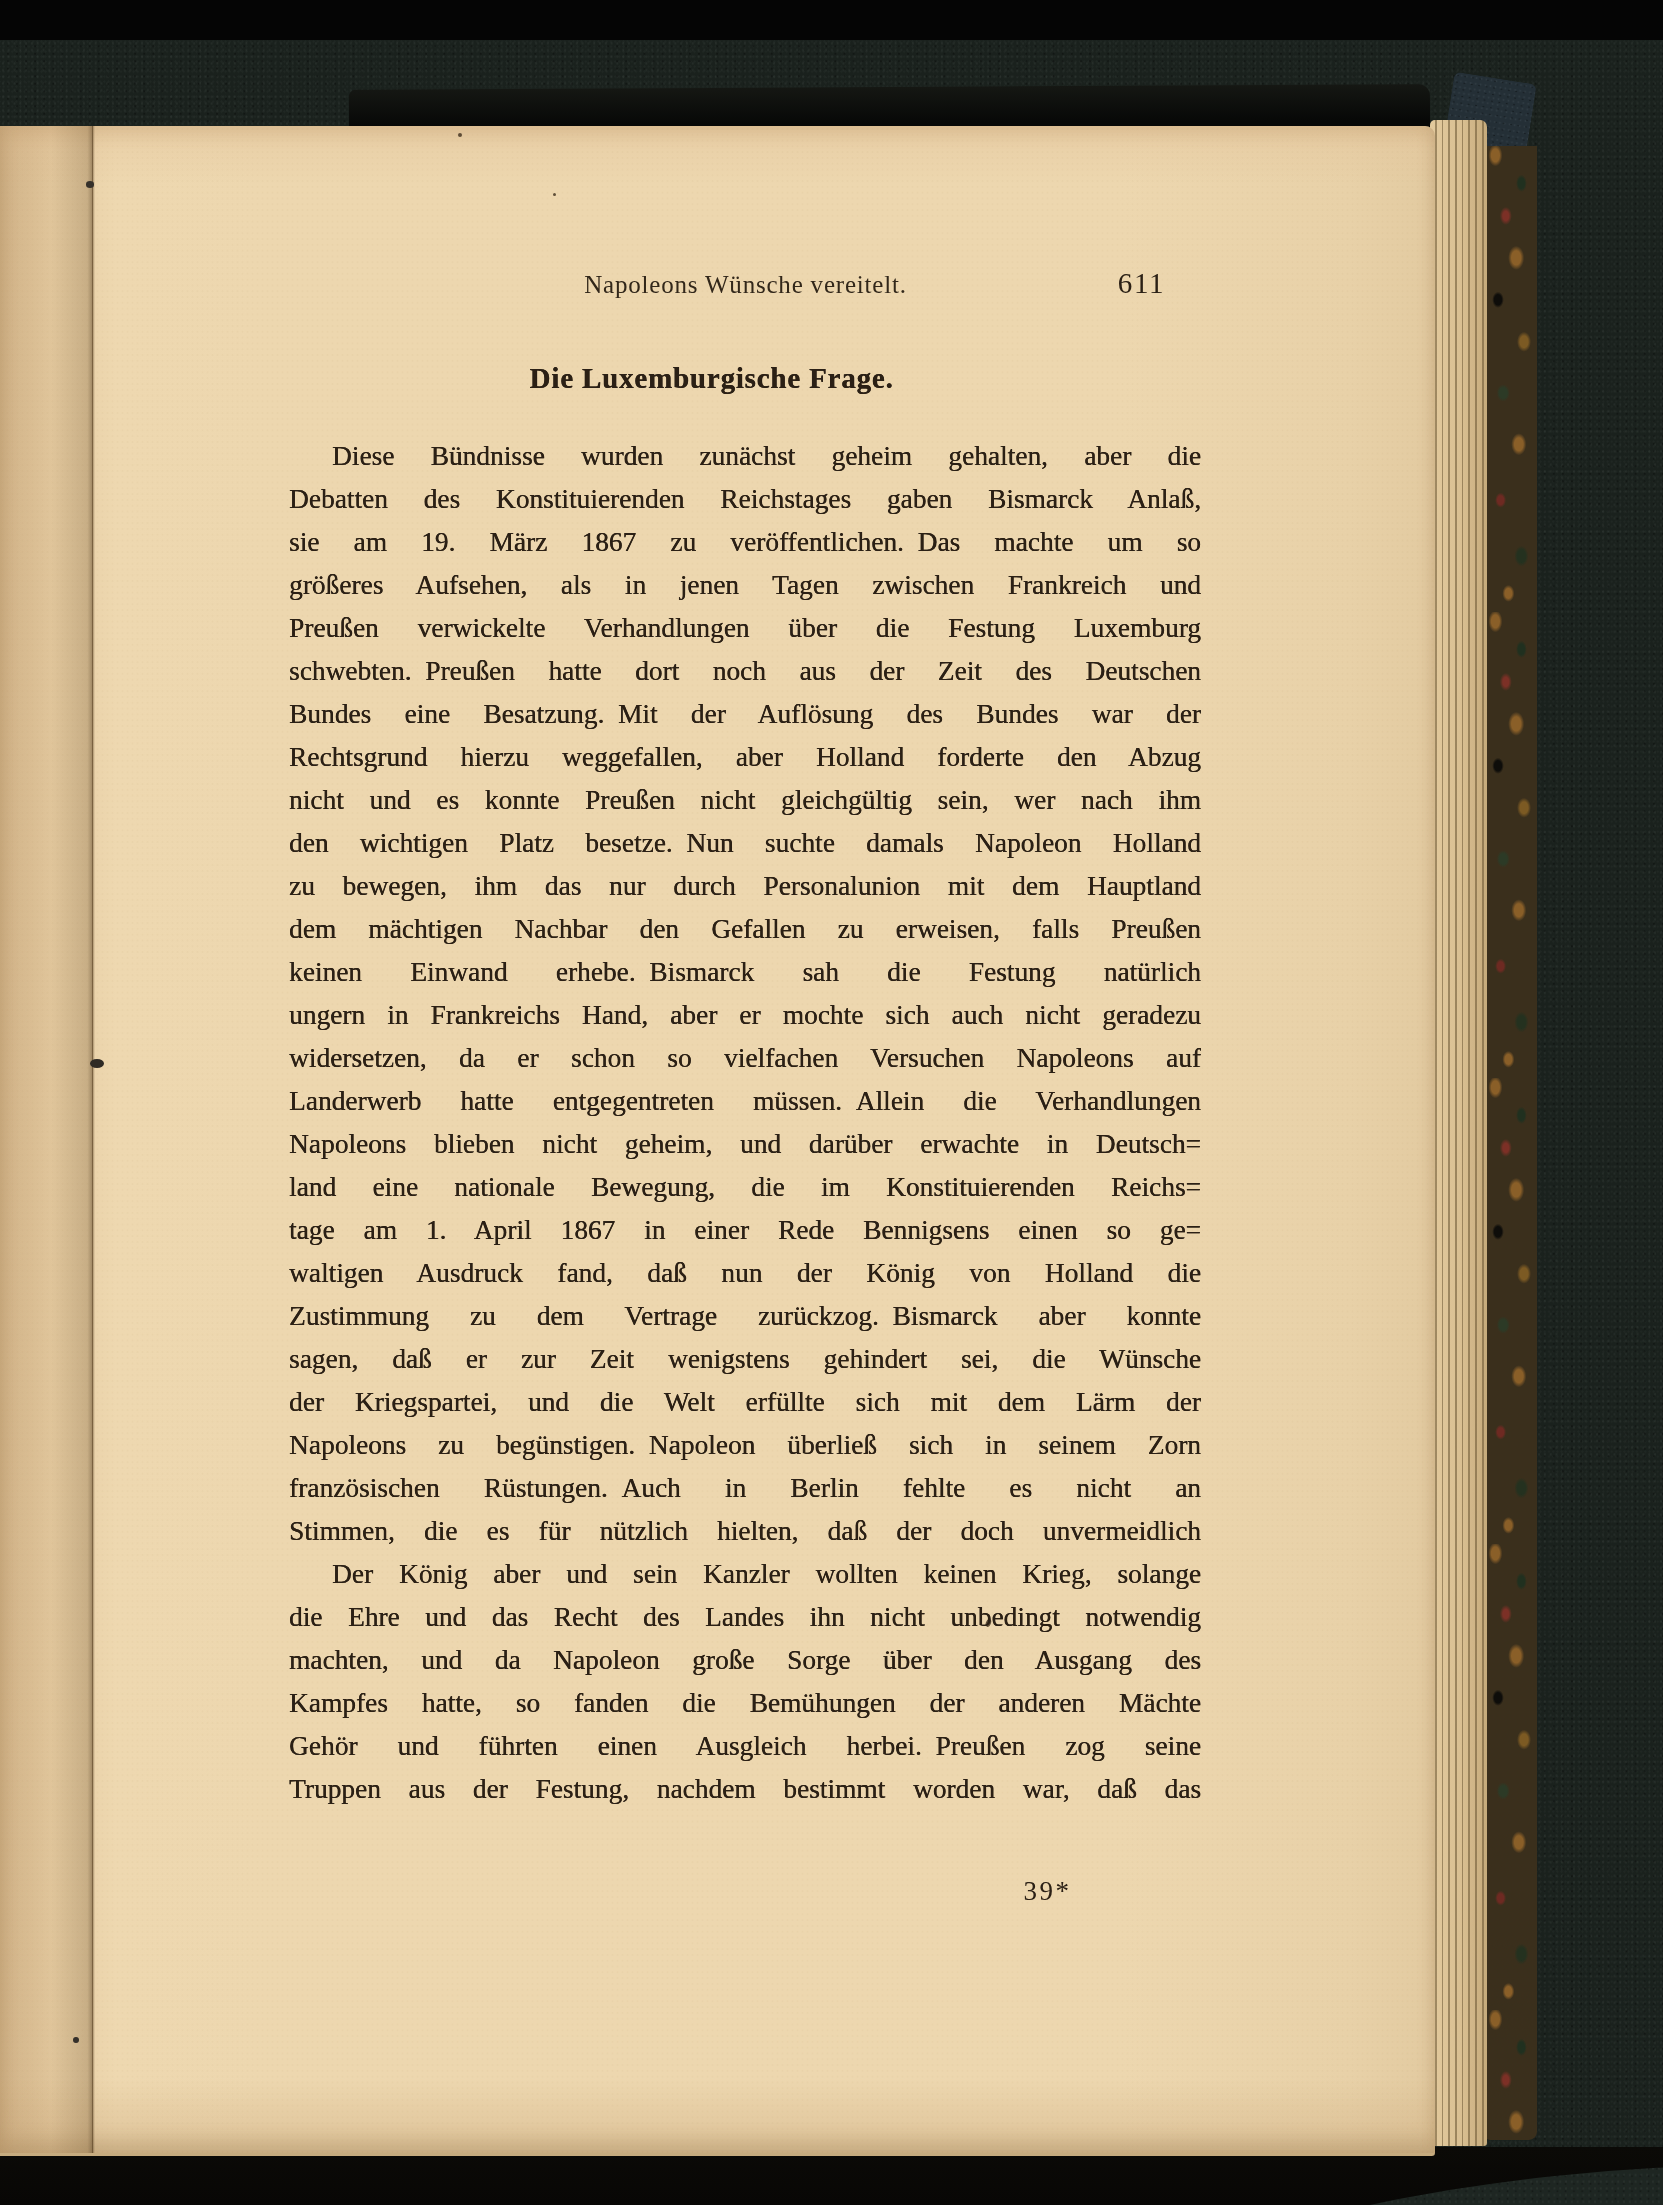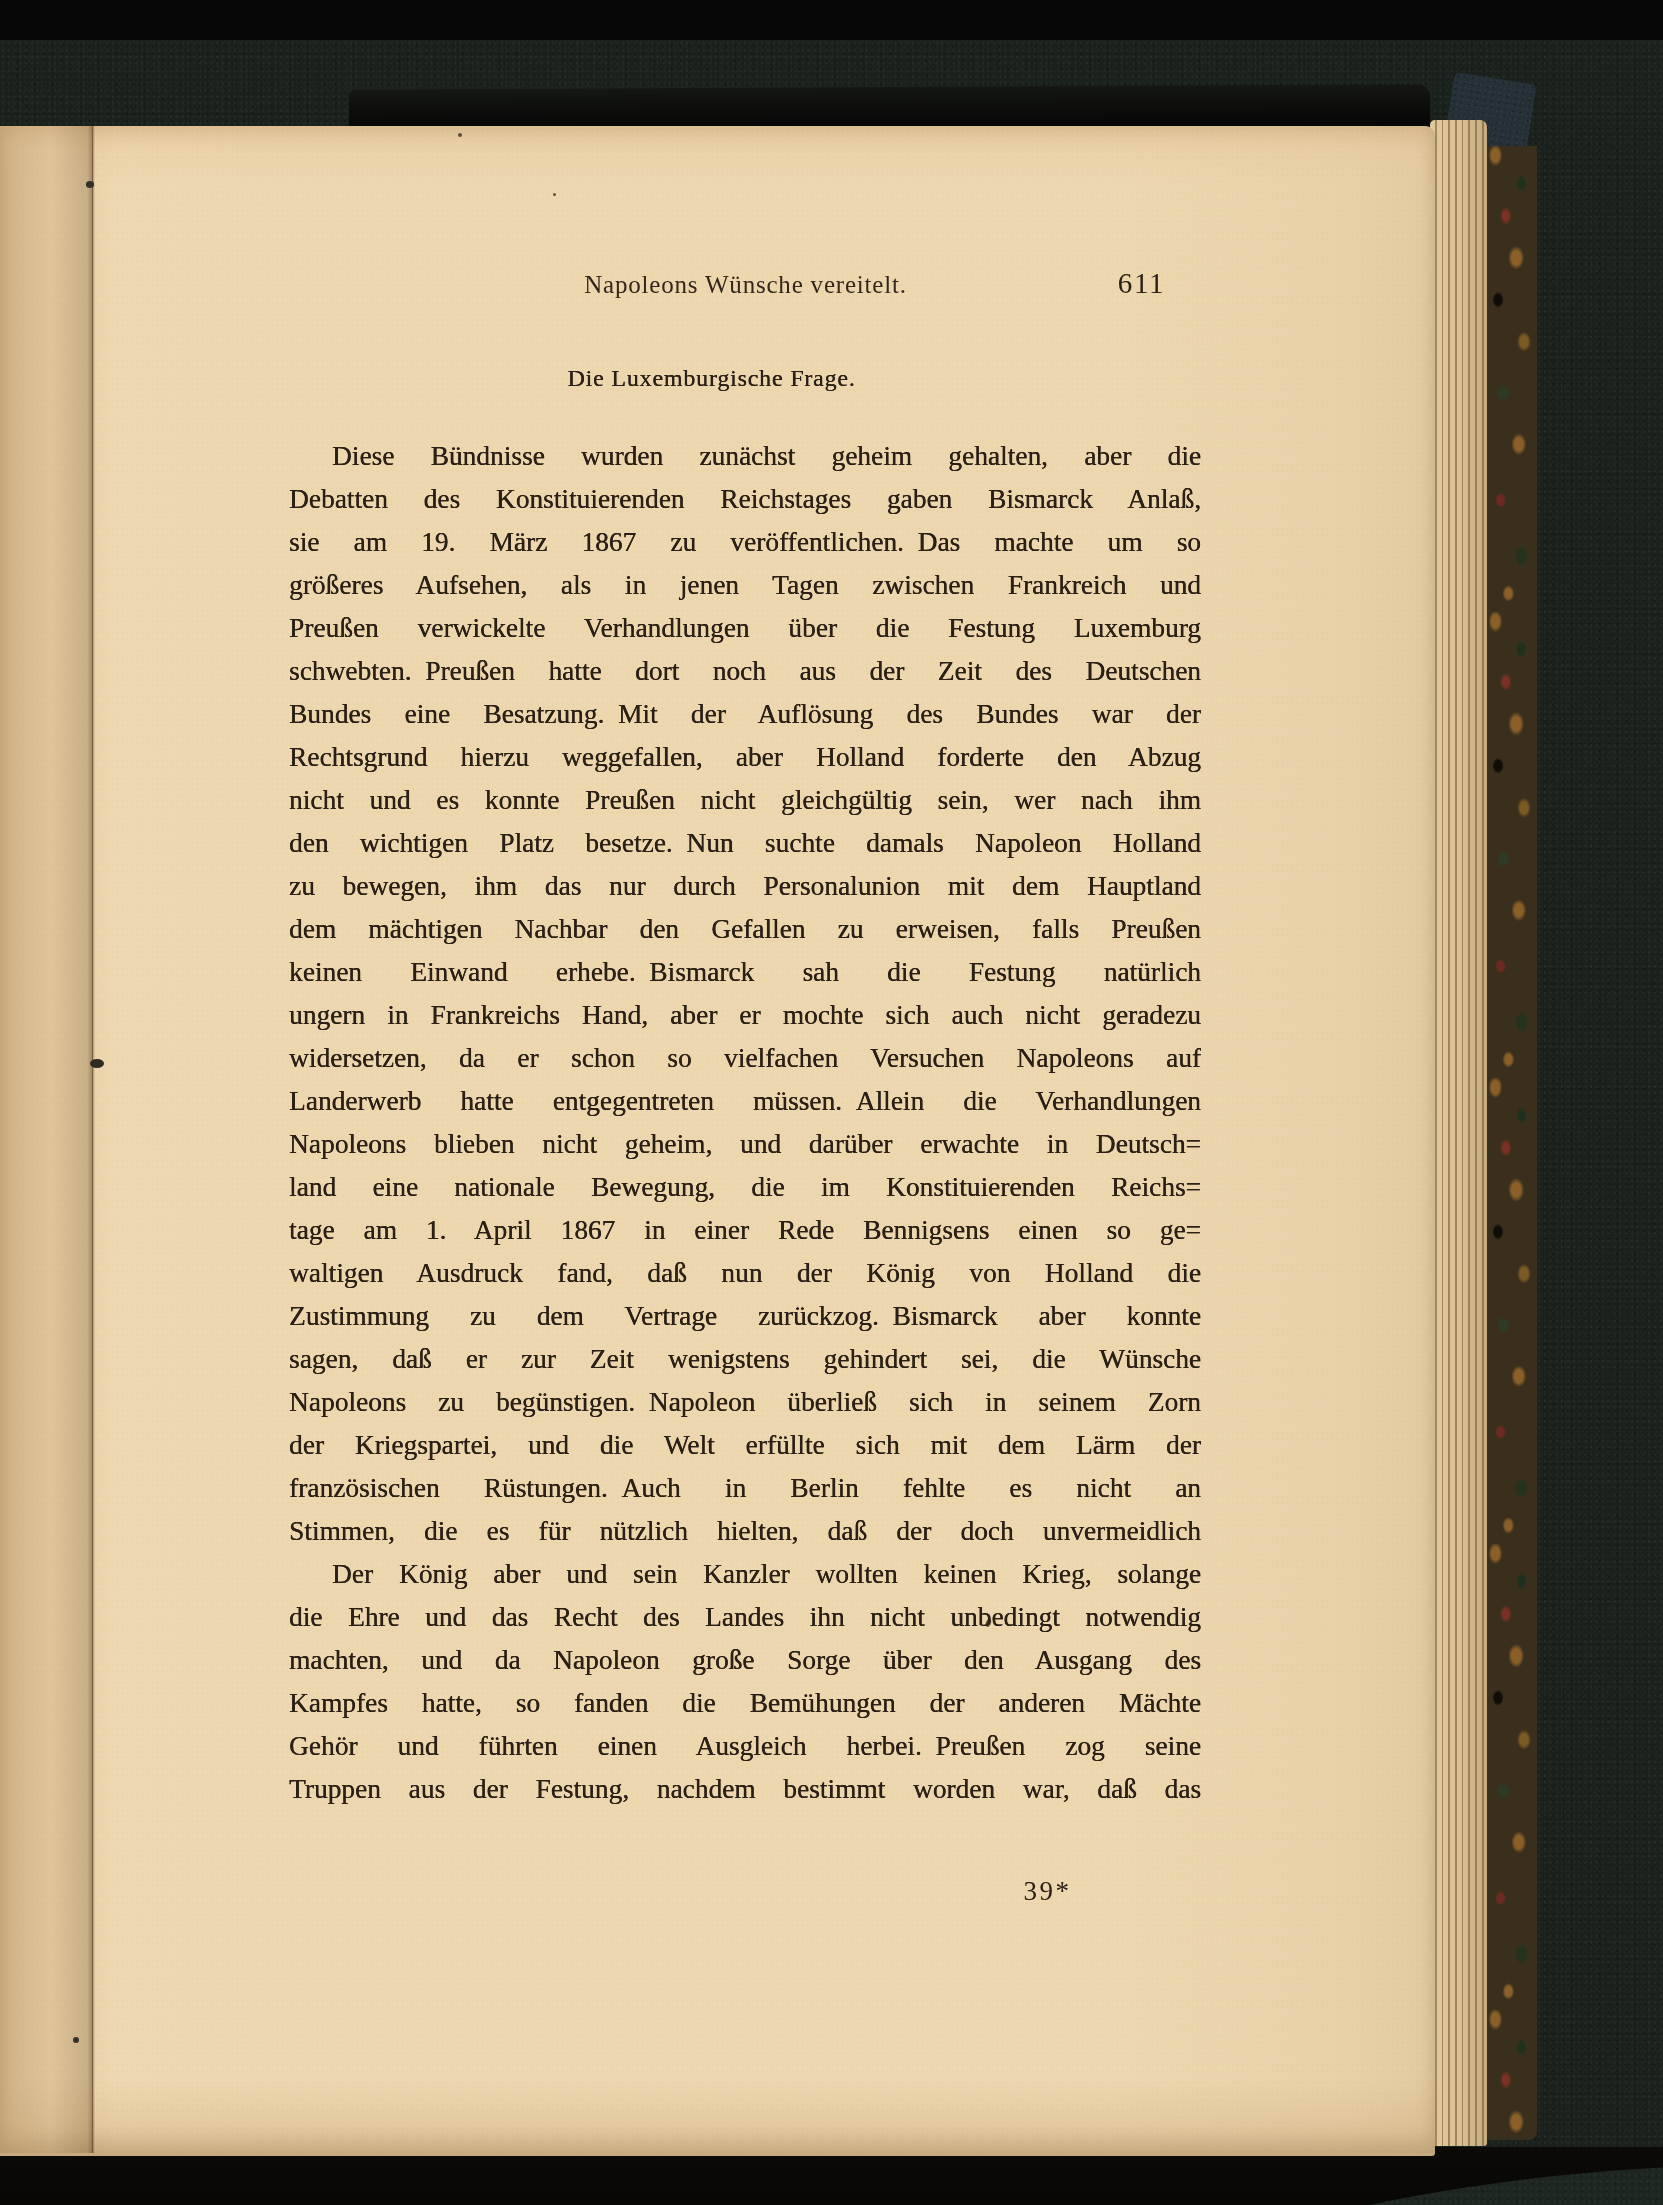--- a/index.html
+++ b/index.html
@@ -92,22 +92,22 @@
   .speck2{left:553px;top:67px;width:3.3px;height:3.3px;}
   .speck3{left:986px;top:1493px;width:5px;height:7.5px;transform:rotate(20deg);}
 
   .running-header{position:absolute;left:413px;top:145px;width:665px;
       text-align:center;font-size:25px;line-height:28px;letter-spacing:0.8px;
       color:#32271a;}
   .page-number{position:absolute;left:1096px;top:141px;width:91px;
       text-align:center;font-size:29px;line-height:32px;letter-spacing:1.7px;
       color:#2b2015;}
   .section-heading{position:absolute;left:462px;top:231px;width:499px;
-      text-align:center;font-size:24px;line-height:42px;letter-spacing:0.8px;
-      color:#2b2015;text-shadow:0.3px 0 currentColor;}
+      text-align:center;font-size:29px;line-height:42px;letter-spacing:0.8px;
+      color:#2b2015;text-shadow:0.3px 0 currentColor;font-weight:bold;}
 
   .body-text{position:absolute;left:289px;top:309px;width:912px;
       font-size:27.4px;color:#2b2015;overflow:hidden;
       text-shadow:0.3px 0 currentColor;}
   .body-text .line{height:43px;line-height:43px;white-space:normal;
       text-align:justify;text-align-last:justify;}
   .body-text .line.indent{text-indent:43px;}
   .body-text .line.nojust{text-align-last:left;}
 
   .signature{position:absolute;left:981px;top:1750px;width:133px;
@@ -155,22 +155,22 @@
         <div class="line">keinen Einwand erhebe. Bismarck sah die Festung natürlich</div>
         <div class="line">ungern in Frankreichs Hand, aber er mochte sich auch nicht geradezu</div>
         <div class="line">widersetzen, da er schon so vielfachen Versuchen Napoleons auf</div>
         <div class="line">Landerwerb hatte entgegentreten müssen. Allein die Verhandlungen</div>
         <div class="line">Napoleons blieben nicht geheim, und darüber erwachte in Deutsch=</div>
         <div class="line">land eine nationale Bewegung, die im Konstituierenden Reichs=</div>
         <div class="line">tage am 1. April 1867 in einer Rede Bennigsens einen so ge=</div>
         <div class="line">waltigen Ausdruck fand, daß nun der König von Holland die</div>
         <div class="line">Zustimmung zu dem Vertrage zurückzog. Bismarck aber konnte</div>
         <div class="line">sagen, daß er zur Zeit wenigstens gehindert sei, die Wünsche</div>
+        <div class="line">der Kriegspartei, und die Welt erfüllte sich mit dem Lärm der</div>
         <div class="line">Napoleons zu begünstigen. Napoleon überließ sich in seinem Zorn</div>
-        <div class="line">der Kriegspartei, und die Welt erfüllte sich mit dem Lärm der</div>
         <div class="line">französischen Rüstungen. Auch in Berlin fehlte es nicht an</div>
         <div class="line">Stimmen, die es für nützlich hielten, daß der doch unvermeidlich</div>
         <div class="line indent">Der König aber und sein Kanzler wollten keinen Krieg, solange</div>
         <div class="line">die Ehre und das Recht des Landes ihn nicht unbedingt notwendig</div>
         <div class="line">machten, und da Napoleon große Sorge über den Ausgang des</div>
         <div class="line">Kampfes hatte, so fanden die Bemühungen der anderen Mächte</div>
         <div class="line">Gehör und führten einen Ausgleich herbei. Preußen zog seine</div>
         <div class="line">Truppen aus der Festung, nachdem bestimmt worden war, daß das</div>
       </div>
     <div class="signature">39*</div>

